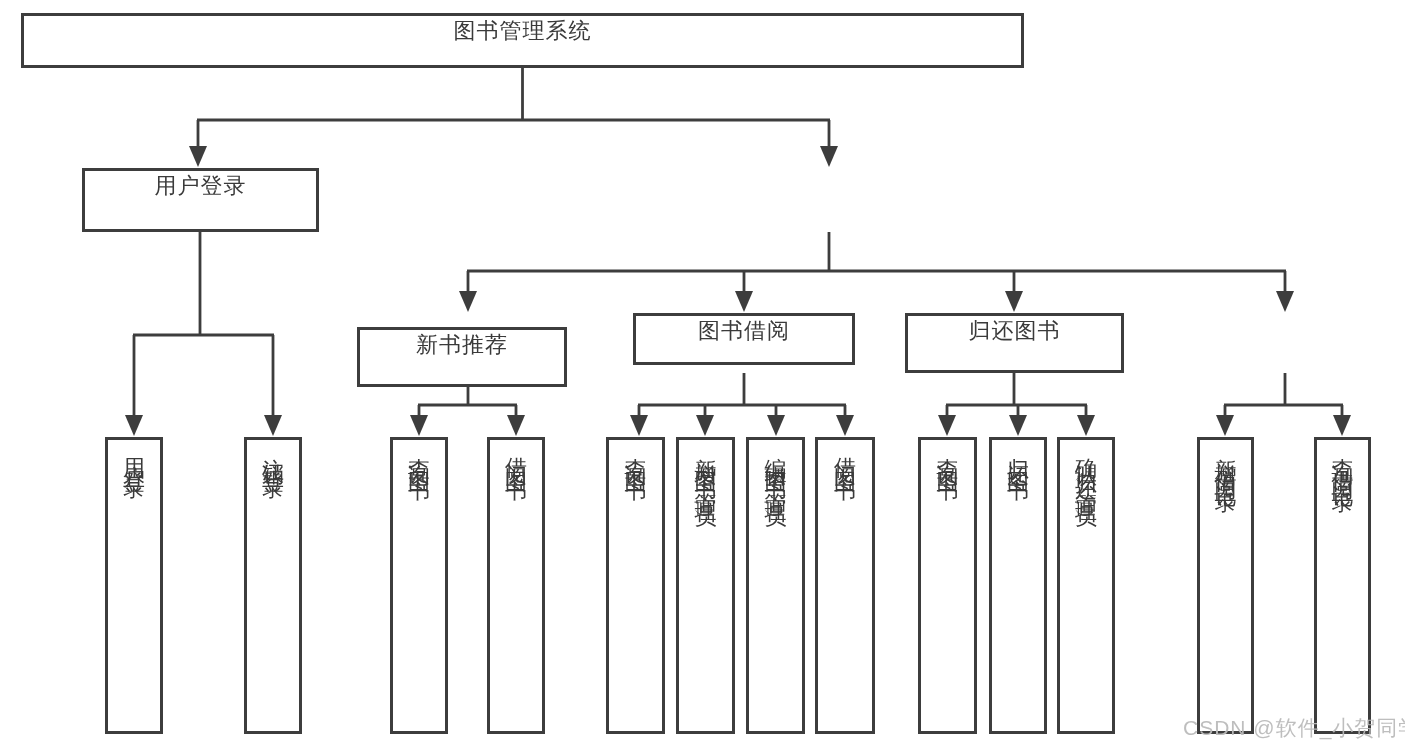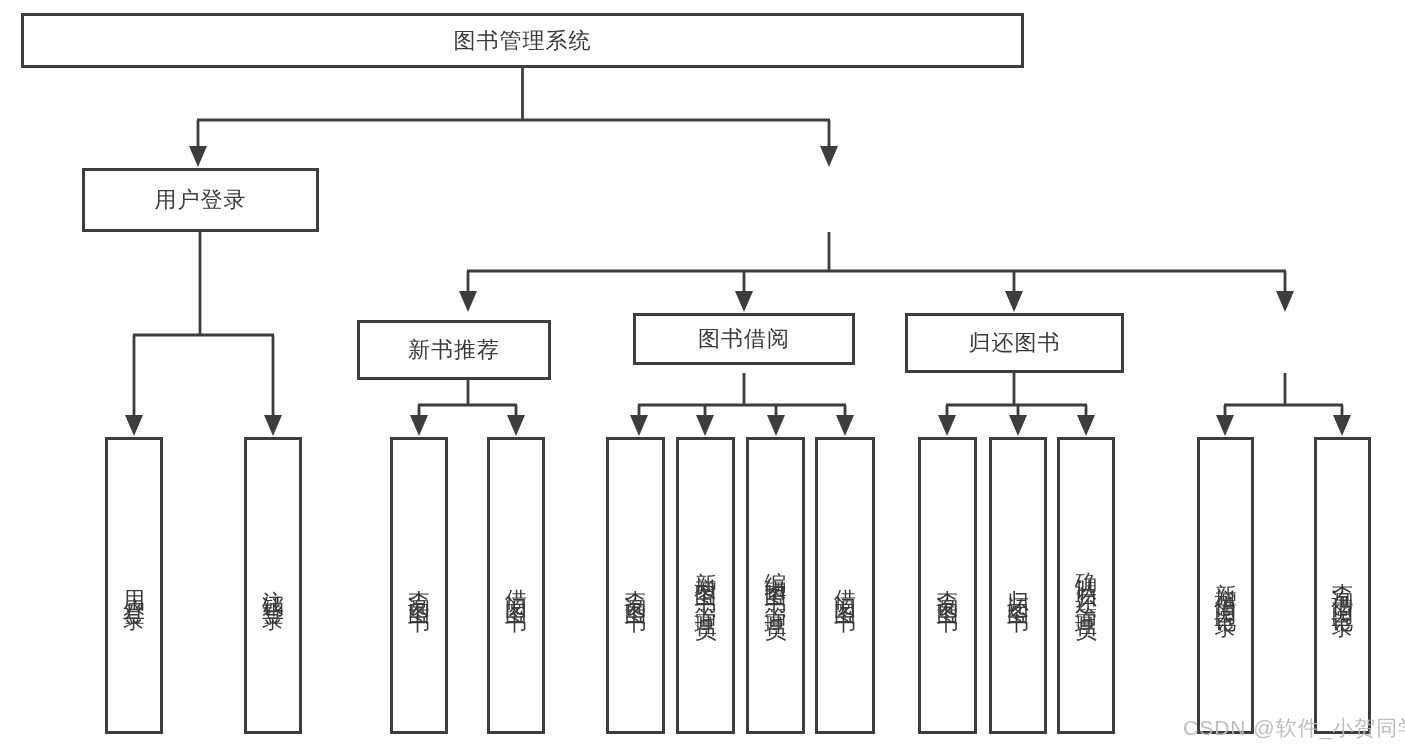--- a/index.html
+++ b/index.html
@@ -10,21 +10,21 @@
     font-family:"Liberation Sans", sans-serif;
     overflow:hidden;
   }
   #connector-layer{position:absolute;left:0;top:0;z-index:1;}
   .node{
     position:absolute;
     box-sizing:border-box;
     background:#ffffff;
     border:3px solid #3d3d3d;
     display:flex;
-    align-items:center;
+    align-items:flex-start;
     justify-content:center;
     color:#3a3a3a;
     font-size:22px;
     z-index:2;
   }
   .node.hlabel span{letter-spacing:1px;white-space:nowrap;}
   .node.leaf span{
     writing-mode:vertical-rl;
     text-orientation:mixed;
     letter-spacing:7px;
@@ -101,21 +101,21 @@
     </svg>
 
   <div class="node hlabel" style="left:21px;top:13px;width:1003px;height:55px">
     <span>图书管理系统</span>
   </div>
 
   <div class="node hlabel" style="left:82px;top:168px;width:237px;height:64px">
     <span>用户登录</span>
   </div>
 
-  <div class="node hlabel" style="left:357px;top:320px;width:194px;height:60px">
+  <div class="node hlabel" style="left:357px;top:327px;width:210px;height:60px">
     <span>新书推荐</span>
   </div>
   <div class="node hlabel" style="left:633px;top:313px;width:222px;height:52px">
     <span>图书借阅</span>
   </div>
   <div class="node hlabel" style="left:905px;top:313px;width:219px;height:60px">
     <span>归还图书</span>
   </div>
 
   <div class="node leaf" style="left:105px;top:437px;width:58px;height:297px">

